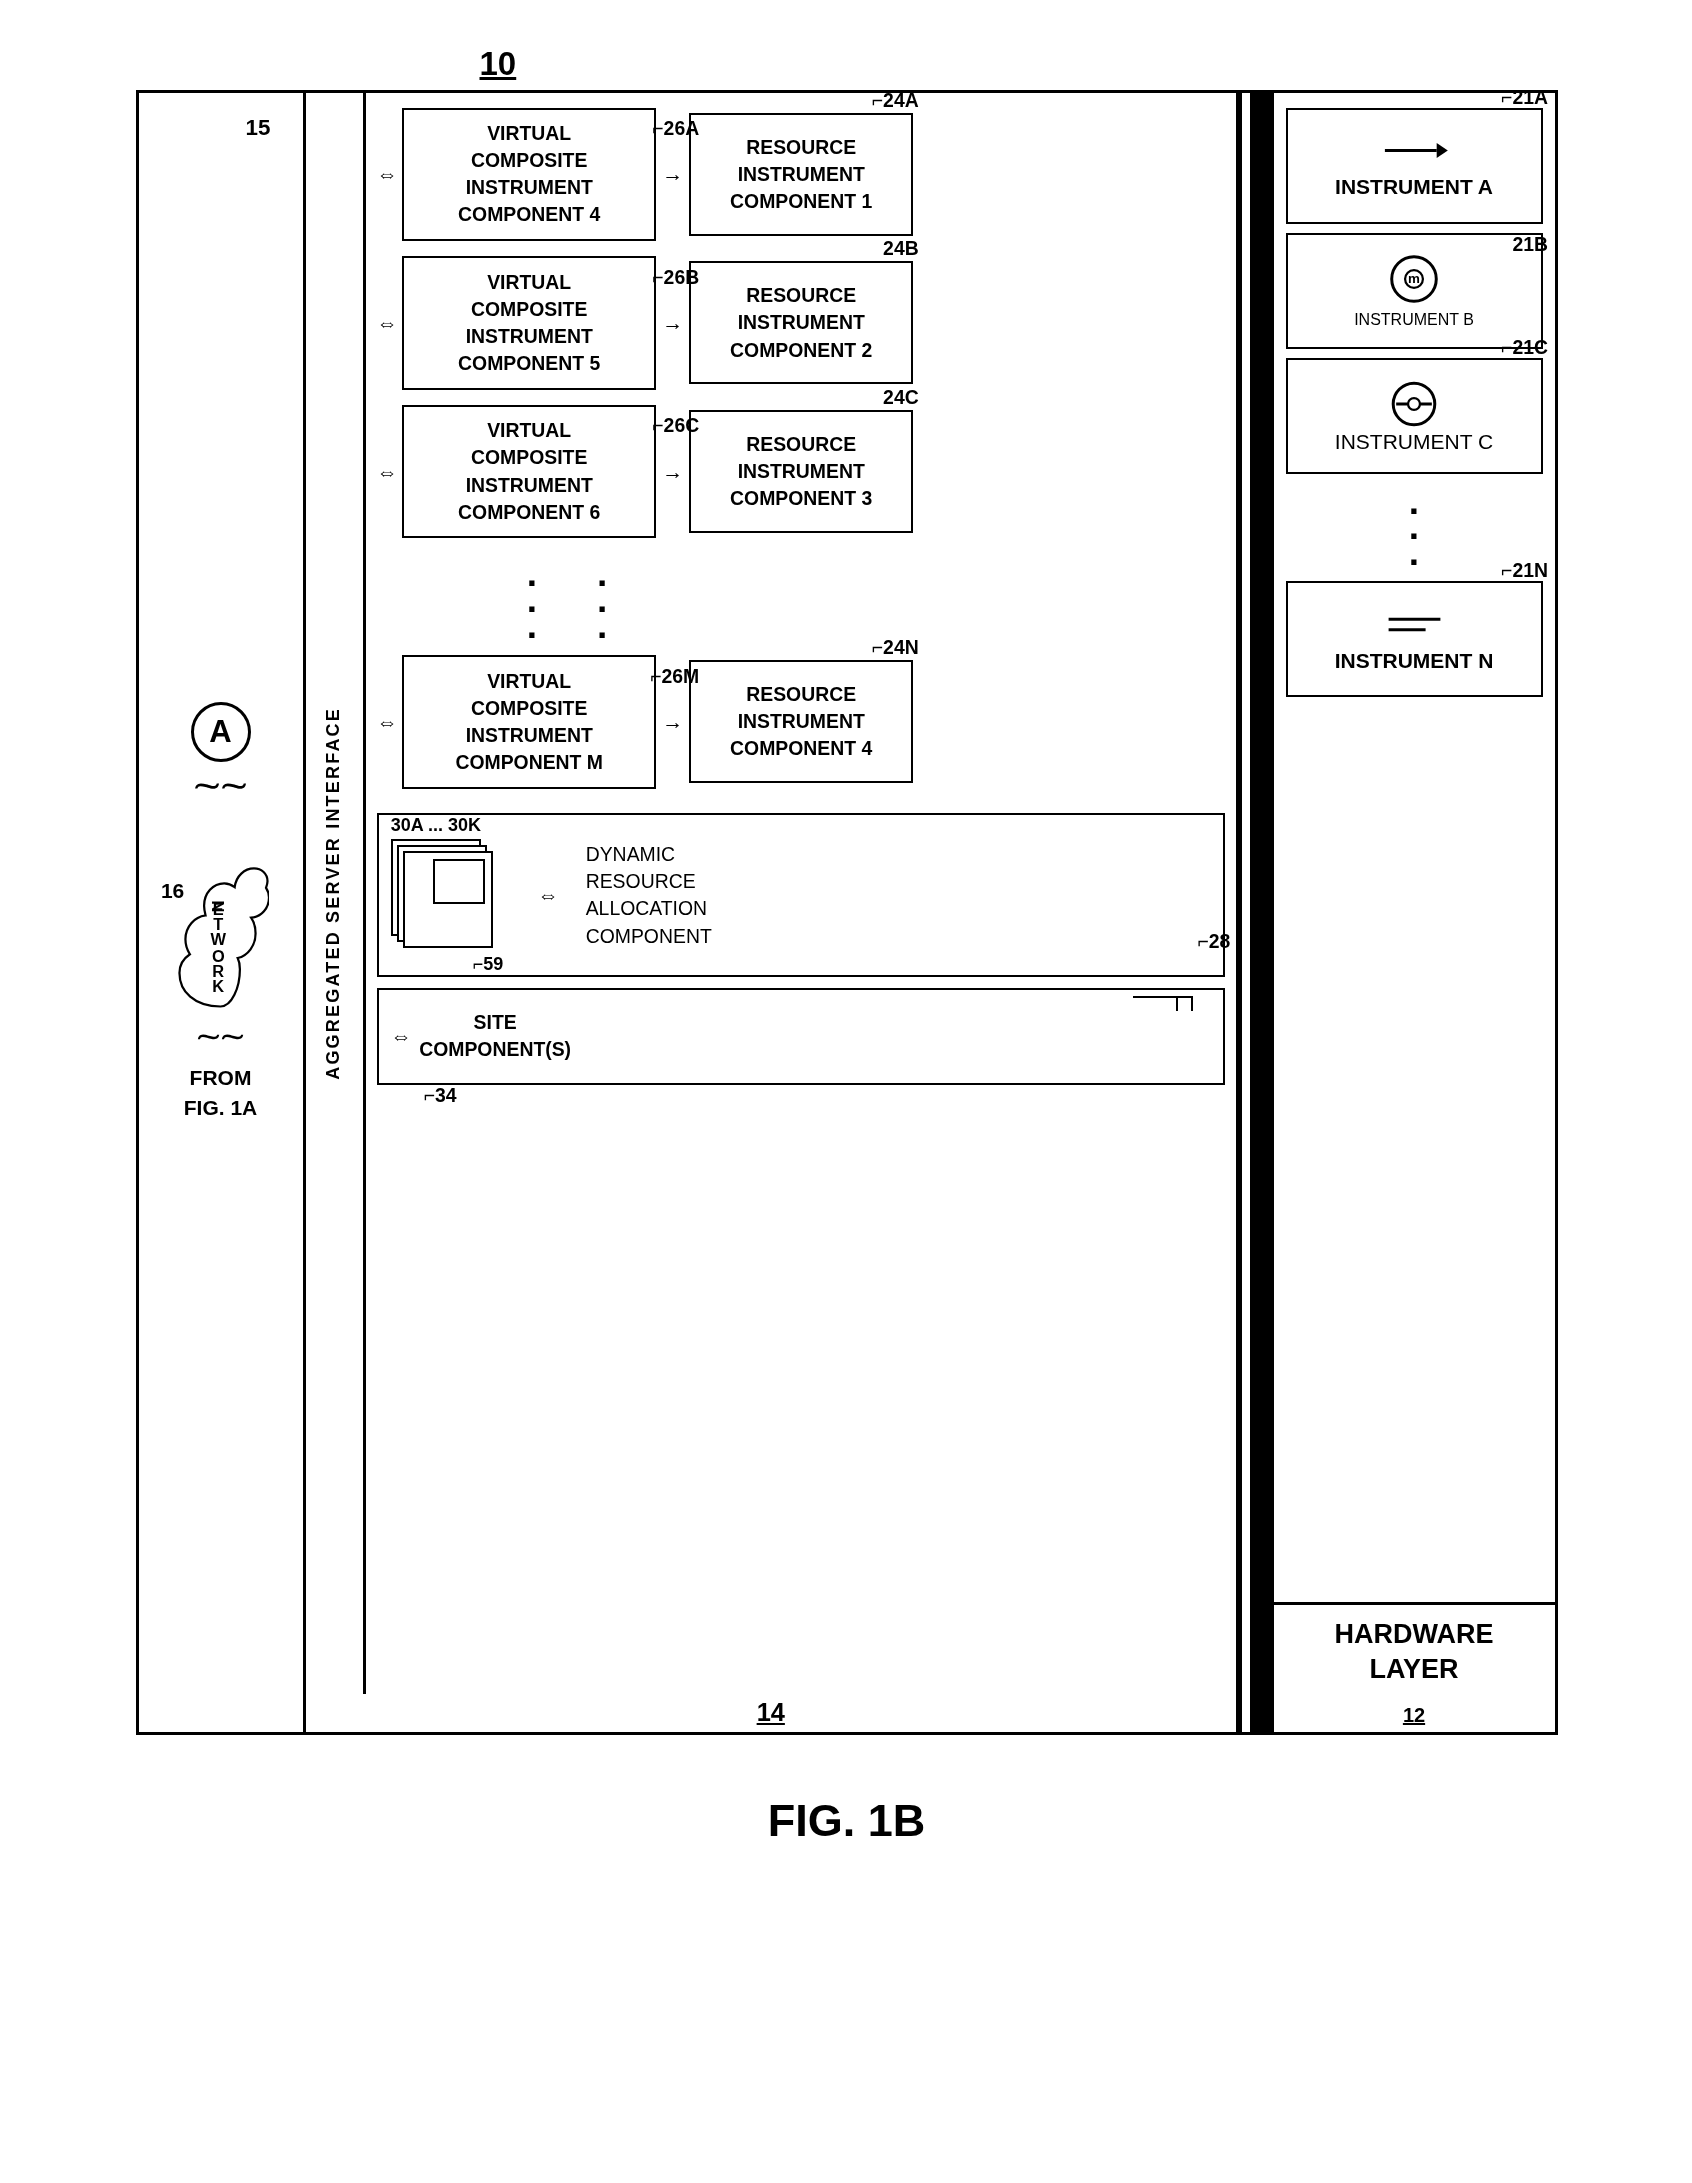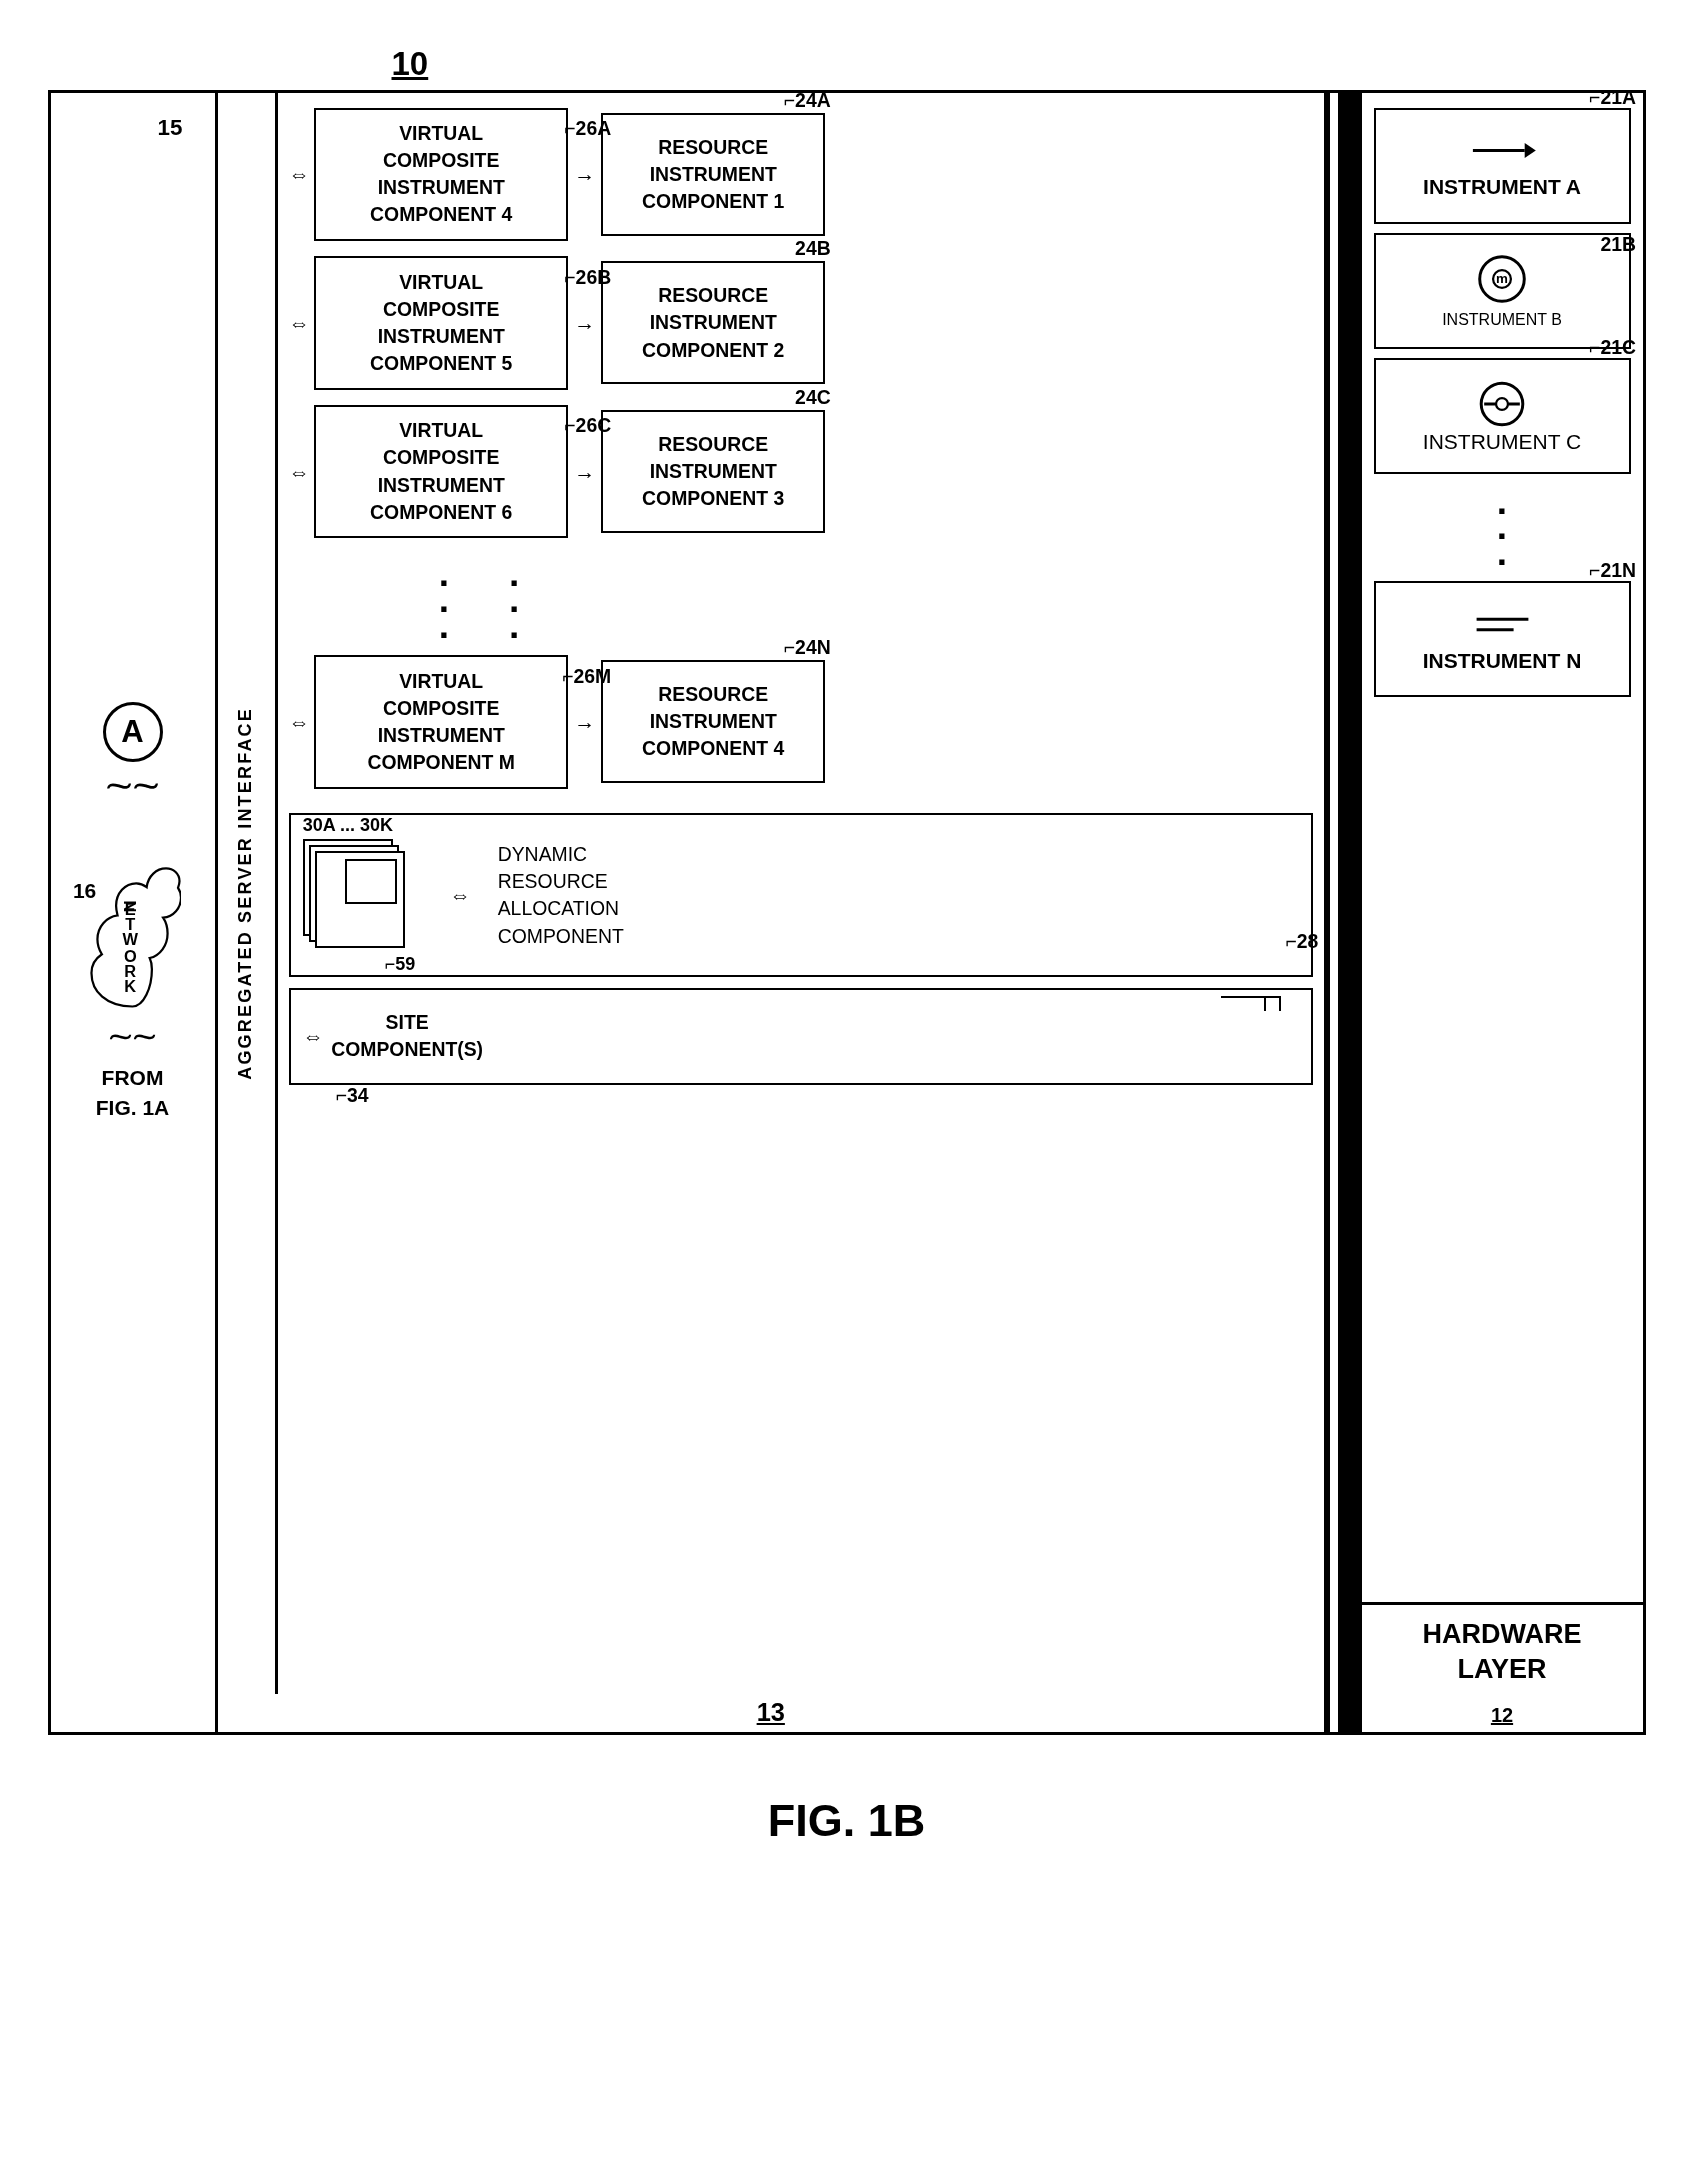--- a/index.html
+++ b/index.html
@@ -11,21 +11,21 @@
       display: flex;
       flex-direction: column;
       align-items: center;
       padding: 45px 30px 60px 30px;
     }
 
     .diagram-container {
       display: flex;
       flex-direction: column;
       align-items: center;
-      width: 1598px;
+      width: 1422px;
     }
   </style>
 </head>
 <body>
 
 <div class="diagram-container">
 
   <div style="position:relative; width:100%; margin-bottom: 7.5px;">
     <span style="font-size:33px; font-weight:bold; text-decoration:underline; position:absolute; left:344px; top:0;">10</span>
   </div>
@@ -195,21 +195,21 @@
               <div style="position:absolute; bottom:-24px; left:45px; font-size:19.4px; font-weight:bold;">⌐34</div>
             </div>
 
           </div>
 
         </div>
 
       </div>
 
 
-      <div style="text-align:center; font-size:25.4px; font-weight:bold; text-decoration:underline; padding:4.5px;">13</div>
+      <div style="text-align:center; font-size:25.4px; font-weight:bold; text-decoration:underline; padding:4.5px;">14</div>
 
     </div>
 
     <div style="width:21px; background:#000; display:flex; flex-direction:row;">
       <div style="width:7.5px; background:#fff; margin-left:3px; margin-right:3px;"></div>
     </div>
     <div style="width:10.5px; background:#000;"></div>
 
     <div style="width:284px; display:flex; flex-direction:column; border-left:3px solid #000;">
 

